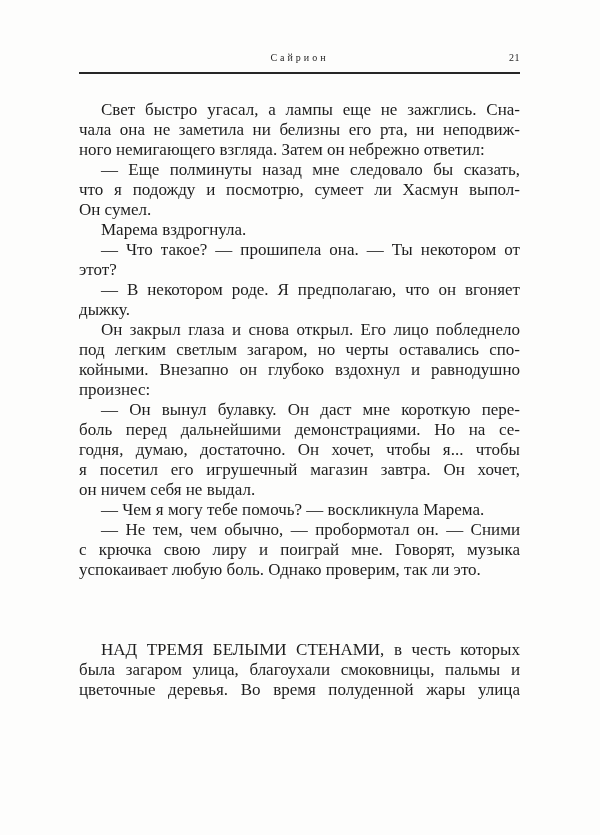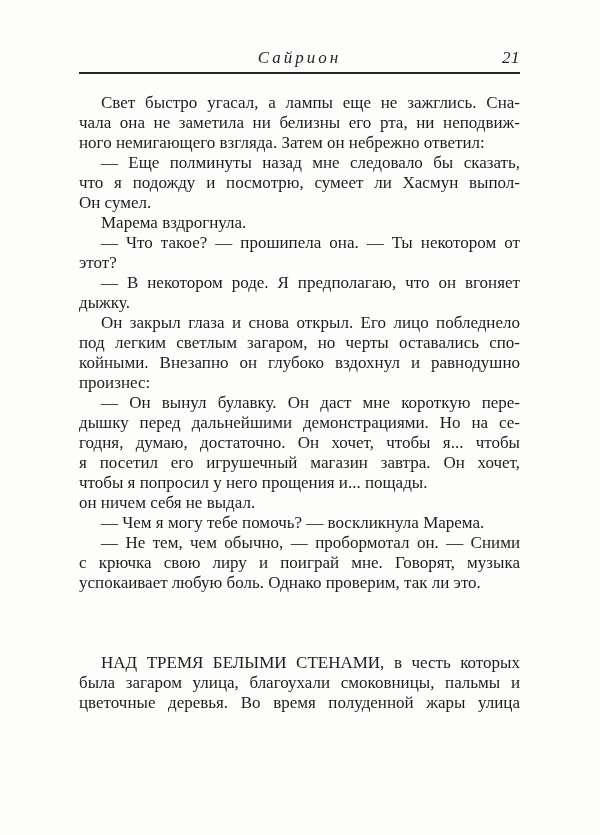--- a/index.html
+++ b/index.html
@@ -15,43 +15,42 @@
     overflow: hidden;
   }
   .page {
     width: 441px;
     margin-left: 79px;
     padding-top: 50px;
   }
   .page-header {
     position: relative;
     height: 16px;
-    font-style: italic;
-    font-size: 17px;
+    font-size: 10px;
     line-height: 16px;
     color: #242424;
   }
   .running-title {
     text-align: center;
     letter-spacing: 3px;
   }
   .page-number {
     position: absolute;
     top: 0;
     right: 0;
     letter-spacing: 0.5px;
   }
   .header-rule {
     margin-top: 6px;
     height: 0;
     border: none;
     border-top: 2px solid #262626;
   }
   .text-block {
-    margin-top: 19px;
+    margin-top: 26px;
     font-size: 17px;
     line-height: 20px;
   }
   .paragraph {
     margin: 0;
   }
   .section-start {
     margin-top: 60px;
   }
   .line {
@@ -98,24 +97,23 @@
         <div class="line end">дыжку.</div>
       </div>
       <div class="paragraph">
         <div class="line first">Он закрыл глаза и снова открыл. Его лицо побледнело</div>
         <div class="line">под легким светлым загаром, но черты оставались спо-</div>
         <div class="line">койными. Внезапно он глубоко вздохнул и равнодушно</div>
         <div class="line end">произнес:</div>
       </div>
       <div class="paragraph">
         <div class="line first">— Он вынул булавку. Он даст мне короткую пере-</div>
-        <div class="line">дышку перед дальнейшими демонстрациями. Но на се-</div>
+        <div class="line">боль перед дальнейшими демонстрациями. Но на се-</div>
         <div class="line">годня, думаю, достаточно. Он хочет, чтобы я... чтобы</div>
         <div class="line">я посетил его игрушечный магазин завтра. Он хочет,</div>
-        <div class="line end">чтобы я попросил у него прощения и... пощады.</div>
       </div>
       <div class="paragraph">
         <div class="line end">он ничем себя не выдал.</div>
       </div>
       <div class="paragraph">
         <div class="line first end">— Чем я могу тебе помочь? — воскликнула Марема.</div>
       </div>
       <div class="paragraph">
         <div class="line first">— Не тем, чем обычно, — пробормотал он. — Сними</div>
         <div class="line">с крючка свою лиру и поиграй мне. Говорят, музыка</div>

